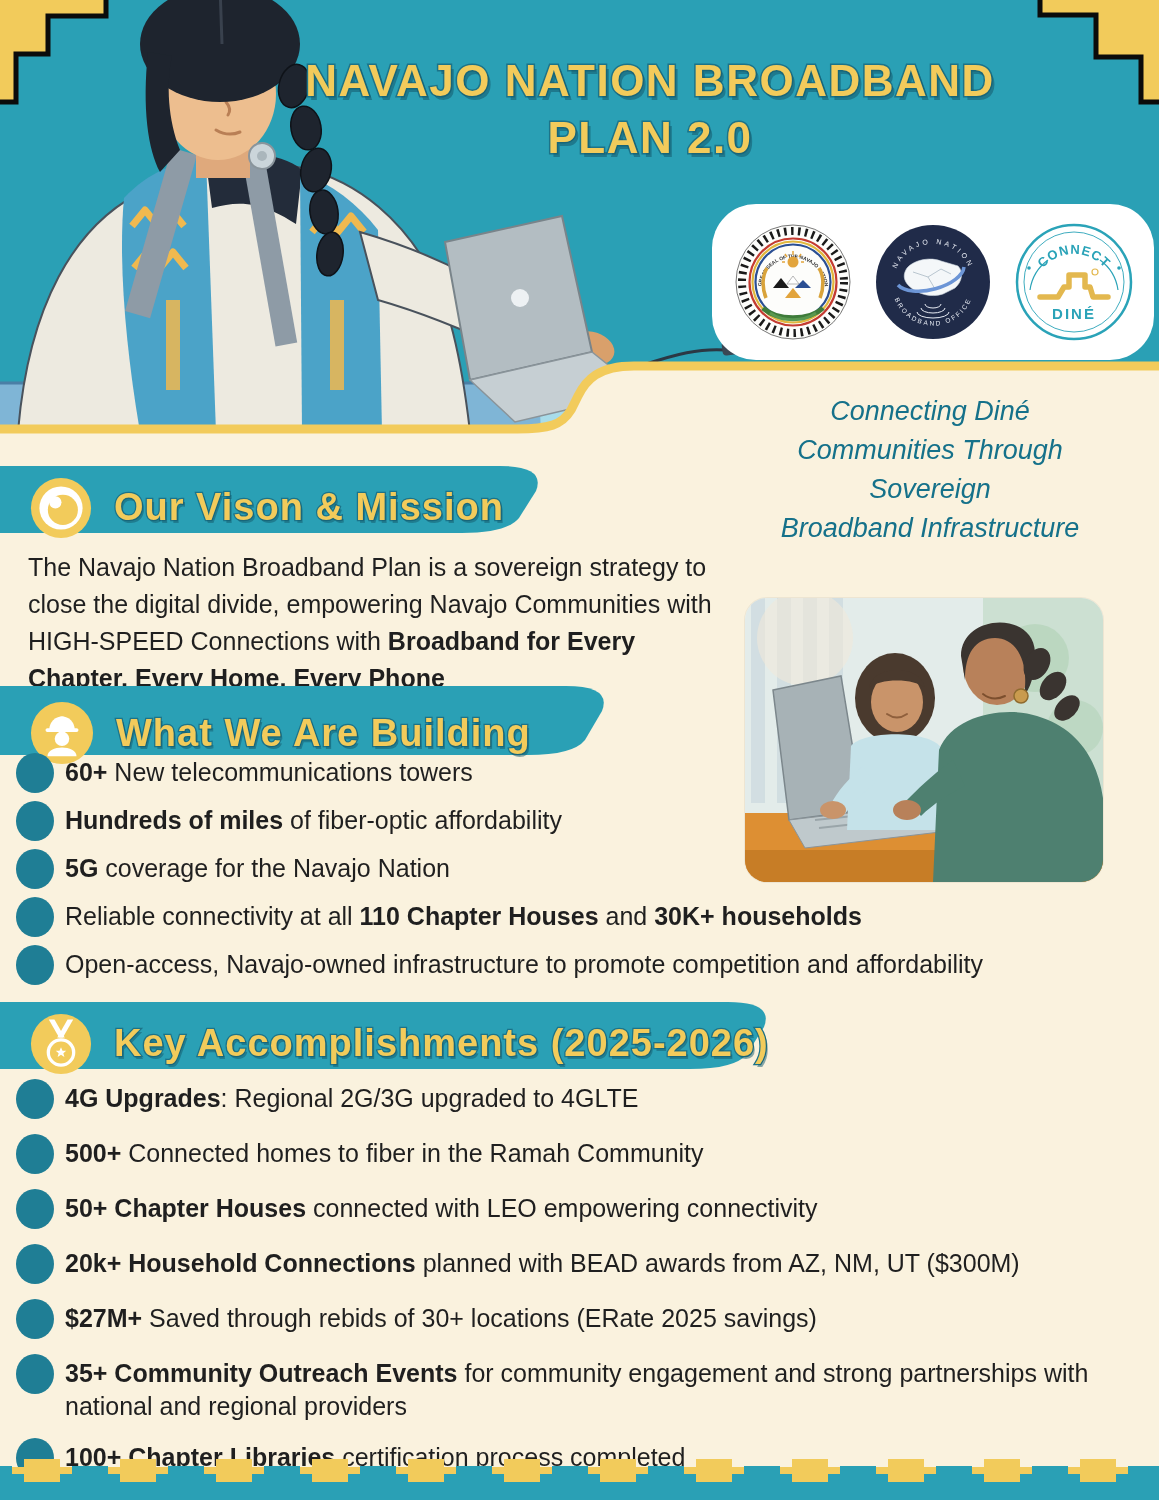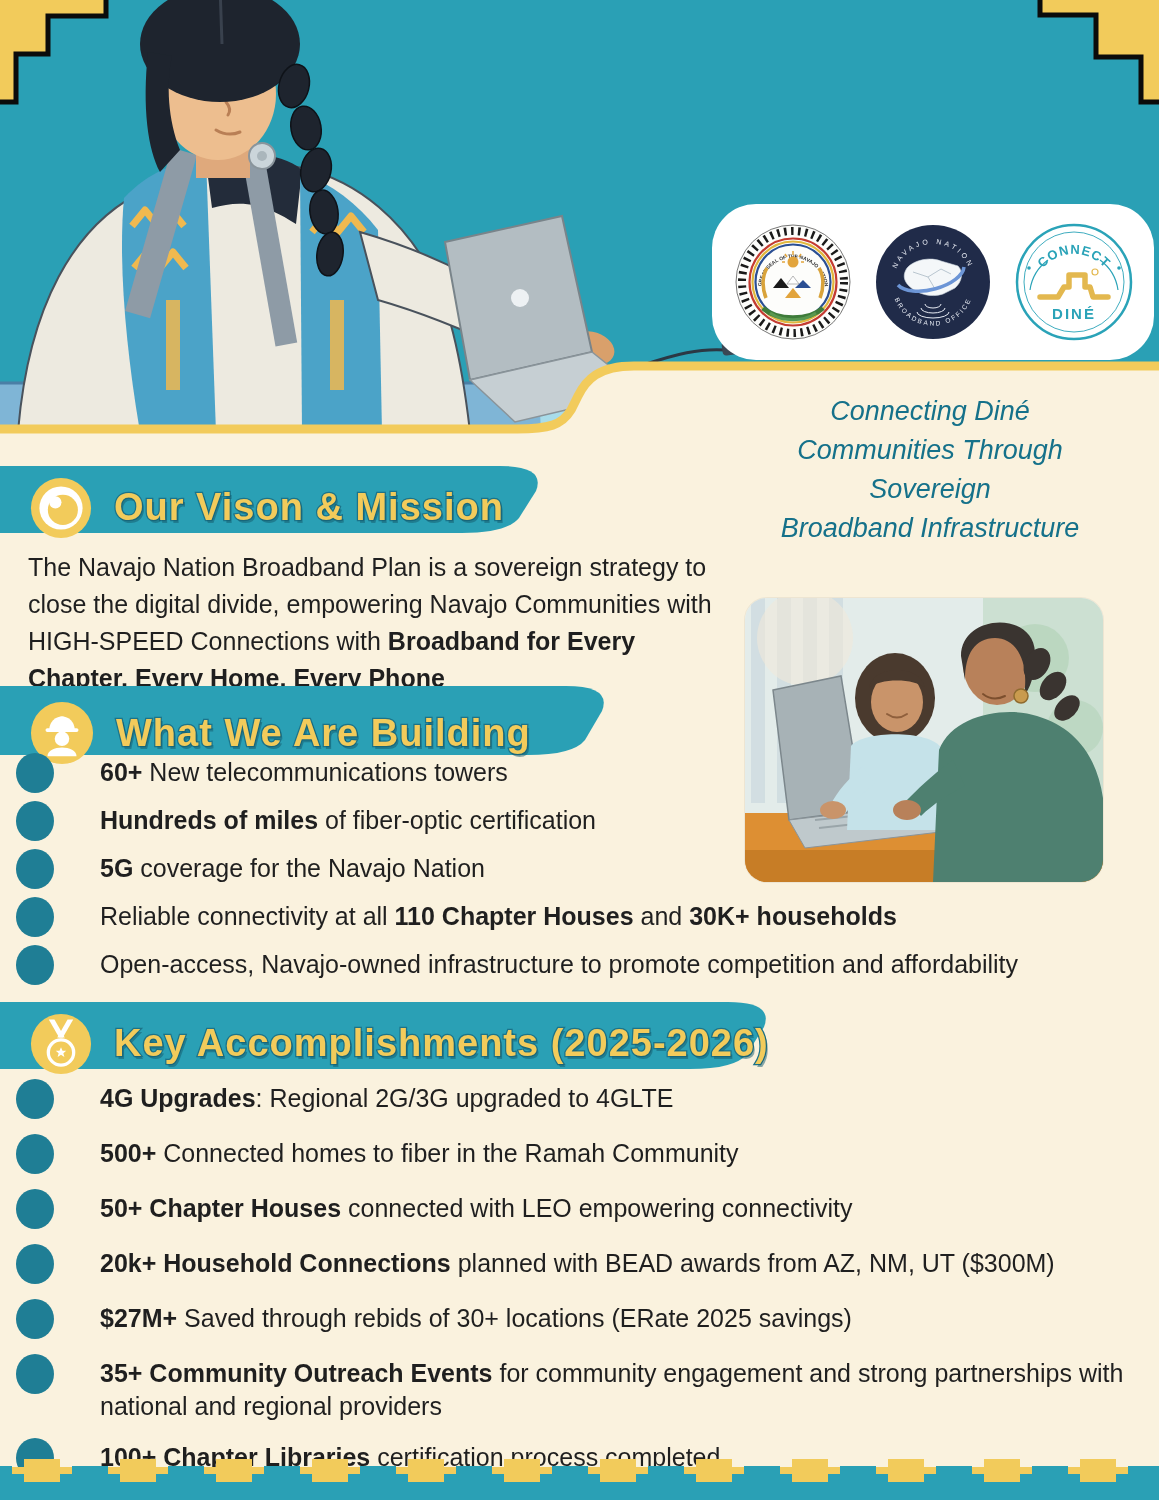--- a/index.html
+++ b/index.html
@@ -31,21 +31,21 @@
   .badge{margin-left:30px;flex:0 0 auto;}
   .banner h2{margin-left:22px;font-size:38px;font-weight:bold;letter-spacing:1px;white-space:nowrap;
     color:var(--yellow,#F2CB5B);-webkit-text-stroke:2.5px var(--teal_stroke,#1C7389);paint-order:stroke fill;
     text-shadow:2px 3px 0 rgba(20,90,108,.5);}
 
   
   .mission{position:absolute;left:28px;top:549px;width:712px;font-size:25px;line-height:37px;color:var(--ink,#1F1F1F);}
   .mission b{font-weight:bold;}
 
   ul.bullets{position:absolute;list-style:none;}
-  ul.bullets li{display:flex;align-items:flex-start;gap:35px;}
+  ul.bullets li{display:flex;align-items:flex-start;}
   .dot{flex:0 0 auto;width:38px;height:40px;border-radius:50%;background:var(--teal_dark,#1F7E95);margin-right:11px;}
   ul.bullets p{font-size:25px;line-height:33px;color:var(--ink,#1F1F1F);padding-top:3px;}
   ul.bullets b{font-weight:bold;}
   ul.building{left:16px;top:753px;width:1120px;}
   ul.building li{margin-bottom:8px;min-height:38px;}
   ul.accomplishments{left:16px;top:1079px;width:1125px;}
   ul.accomplishments li{margin-bottom:15px;min-height:39px;}
 
   
   .photo{position:absolute;left:745px;top:598px;width:358px;height:284px;border-radius:22px;overflow:hidden;
@@ -122,20 +122,21 @@
       <path d="M640,366 C676,354 700,348 726,350" fill="none" stroke="#2B3844" stroke-width="3"></path>
       <rect x="722" y="340" width="30" height="14" rx="4" fill="#3A4754" transform="rotate(-8 737 347)"></rect>
     </g>
 
     <path d="M0,429 H517 C549,429 562,425 571,410 L578,396 C586,380 598,366 634,366 H1159" fill="none" stroke="#F2CB5B" stroke-width="9"></path>
 
     <path d="M-6,-6 H106 V16 H48 V54 H16 V102 H-6 Z" fill="#F2CB5B" stroke="#0B0B0B" stroke-width="5"></path>
     <path d="M1165,-6 L1040,-6 L1040,15 L1096,15 L1096,57 L1141,57 L1141,102 L1165,102 Z" fill="#F2CB5B" stroke="#0B0B0B" stroke-width="5"></path>
   </svg>
 
+  <h1 class="main-title">NAVAJO NATION BROADBAND<br>PLAN 2.0</h1>
 
   <div class="logo-box">
 
     <svg width="120" height="120" viewBox="-60 -60 120 120">
       <defs>
           <path id="sealArc" d="M-32,8 A32,32 0 1 1 32,8"></path>
         </defs>
       <circle r="57" fill="#FDFDFB" stroke="#555" stroke-width="0.8"></circle>
       <circle r="51" fill="none" stroke="#1A1A1A" stroke-width="8" stroke-dasharray="2.5 4.5"></circle>
       <circle r="43.5" fill="none" stroke="#C43B31" stroke-width="2.2"></circle>
@@ -233,21 +234,21 @@
 
   <ul class="bullets building">
 
       <li>
         <span class="dot"></span>
         <p><b>60+</b><span> New telecommunications towers</span></p>
       </li>
 
       <li>
         <span class="dot"></span>
-        <p><b>Hundreds of miles</b><span> of fiber-optic certification</span></p>
+        <p><b>Hundreds of miles</b><span> of fiber-optic affordability</span></p>
       </li>
 
       <li>
         <span class="dot"></span>
         <p><b>5G</b><span> coverage for the Navajo Nation</span></p>
       </li>
 
       <li>
         <span class="dot"></span>
         <p><span>Reliable connectivity at all </span><b>110 Chapter Houses</b><span> and </span><b>30K+ households</b></p>

